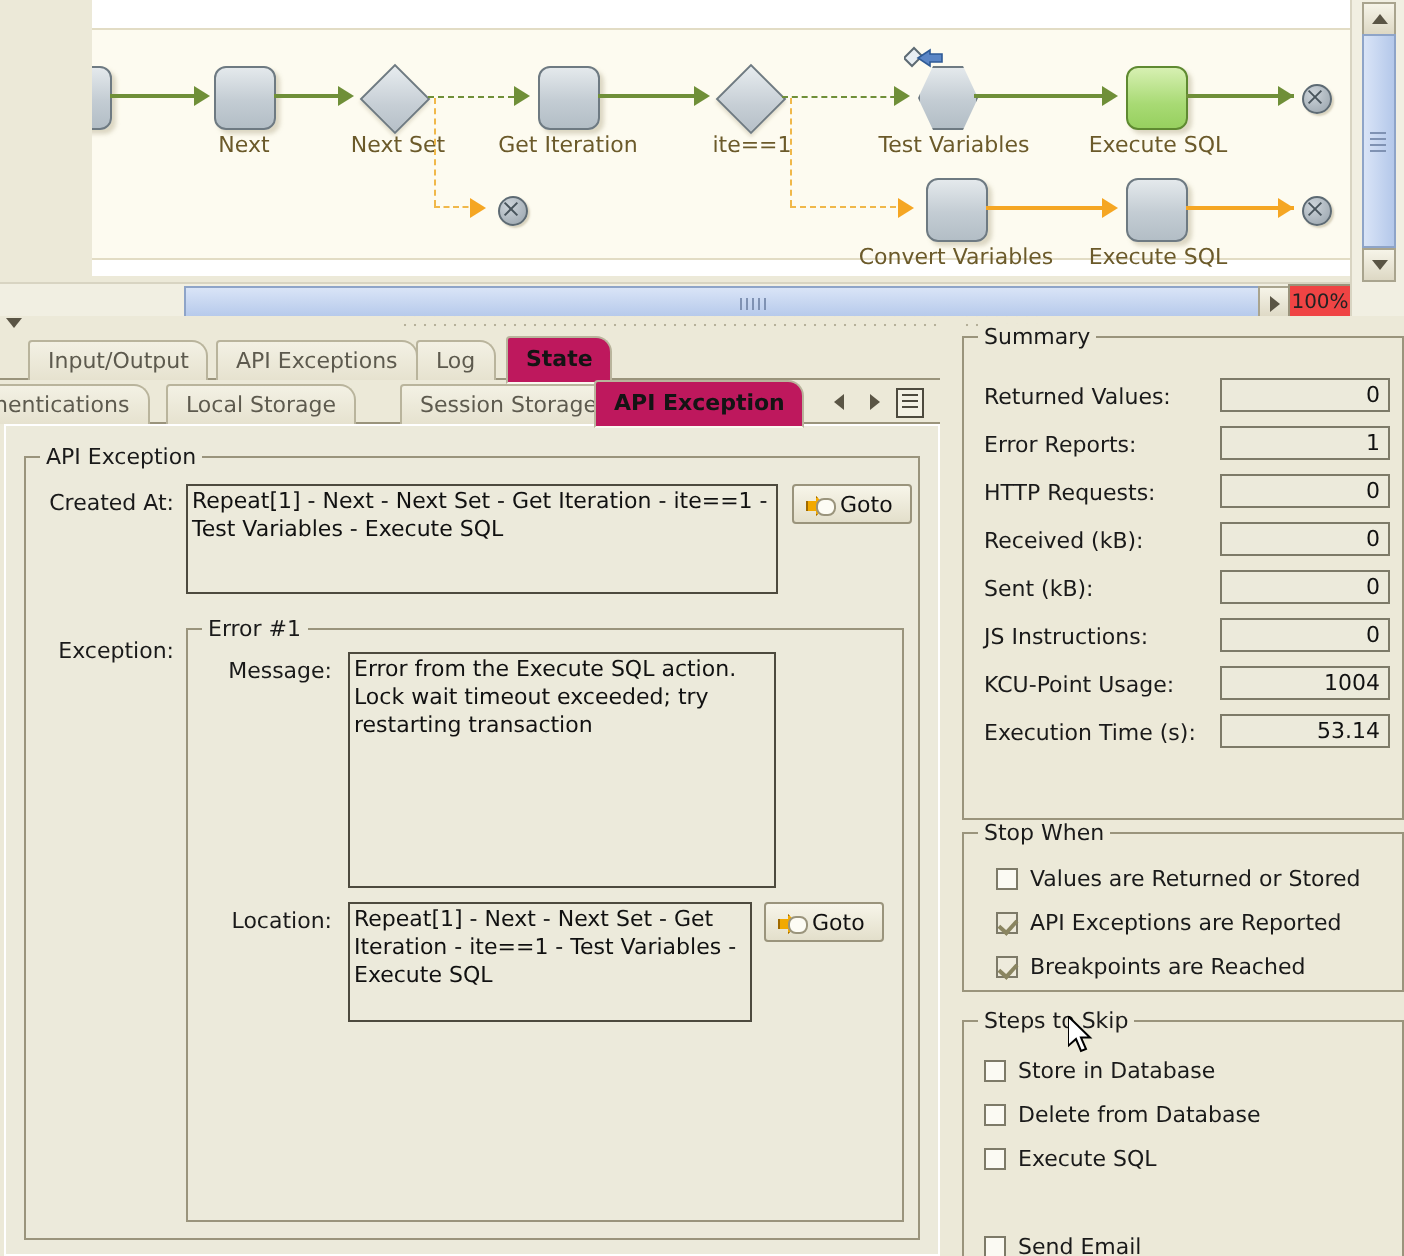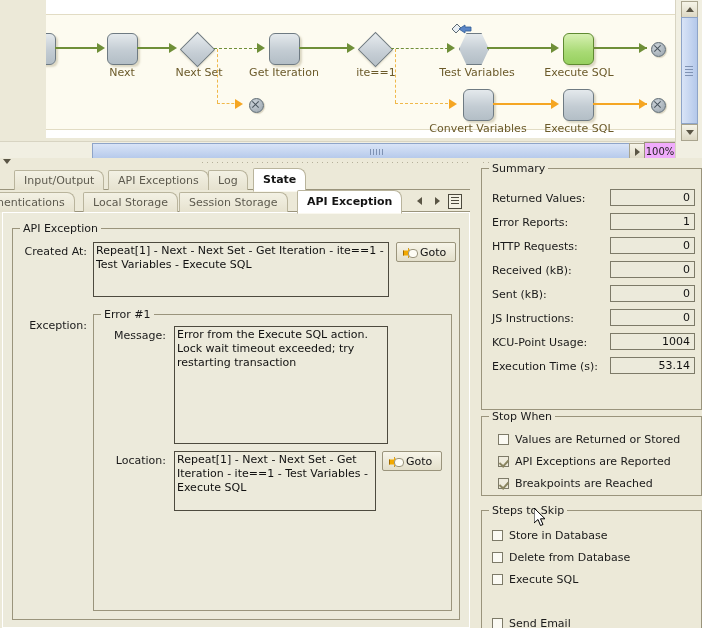--- a/index.html
+++ b/index.html
@@ -81,21 +81,21 @@
   }
   #hscroll-grip{position:absolute;left:50%;top:5px;width:14px;height:6px;
     background:repeating-linear-gradient(90deg,#7f92b3 0 1px,transparent 1px 3px);}
   #hscroll-right{
     position:absolute;right:30px;top:1px;width:15px;height:15px;
     background:linear-gradient(180deg,#f6f4e8,#ddd8c4);border:1px solid #a9a48e;
     display:flex;align-items:center;justify-content:center;
   }
   #zoom-box{
     position:absolute;right:0;top:0;width:30px;height:17px;
-    background:#f0abfc;border:1px solid #9a947c;
+    background:#ef4444;border:1px solid #9a947c;
     font-size:10px;display:flex;align-items:center;justify-content:center;
     color:#222;
   }
   
   #vscroll{
     position:absolute;right:0;top:0;width:26px;height:158px;background:#f1efe2;
     border-left:1px solid #d8d4c2;
   }
   .vbtn{
     position:absolute;left:5px;width:15px;height:15px;
@@ -128,21 +128,21 @@
     position:absolute;left:0;bottom:0;width:470px;height:1px;background:#9a947c;
   }
   .tab{
     position:absolute;top:2px;height:19px;line-height:19px;
     padding:0 9px;font-size:11px;color:#5d5a4e;
     background:linear-gradient(180deg,#f3f1e4,#e6e2cf);
     border:1px solid #b9b49c;border-bottom:none;
     border-radius:2px 8px 0 0;white-space:nowrap;cursor:default;
   }
   .tab.active{
-    background:#ffffff;color:#141414;font-weight:bold;top:0;height:22px;line-height:22px;
+    background:#be185d;color:#141414;font-weight:bold;top:0;height:22px;line-height:22px;
     border-bottom:1px solid #faf8ef;z-index:3;
   }
   .tabnav{position:absolute;top:4px;width:14px;height:14px;display:flex;align-items:center;justify-content:center;}
   .listicon{position:absolute;top:4px;width:12px;height:13px;border:1px solid #4d4a3e;background:#f3f1e4;}
   .listicon i{display:block;height:1px;background:#4d4a3e;margin:2px 2px 0 2px;}
 
   
   #content{
     position:absolute;left:2px;top:54px;width:466px;height:414px;
     background:#eceadb;border:1px solid #ffffff;
@@ -314,21 +314,21 @@
     <div class="tab" style="left:14px;">Input/Output</div>
     <div class="tab" style="left:108px;">API Exceptions</div>
     <div class="tab" style="left:208px;">Log</div>
     <div class="tab active" style="left:253px;">State</div>
   </div>
 
   <div id="tabrow2">
     <div class="tabstrip-base"></div>
     <div class="tab" style="left:-13px;">hentications</div>
     <div class="tab" style="left:83px;">Local Storage</div>
-    <div class="tab" style="left:179px;">Session Storage</div>
+    <div class="tab" style="left:200px;">Session Storage</div>
     <div class="tab active" style="left:297px;">API Exception</div>
     <div class="tabnav" style="left:412px;">
       <div class="tri tri-left"></div>
     </div>
     <div class="tabnav" style="left:430px;">
       <div class="tri tri-right"></div>
     </div>
     <div class="listicon" style="left:448px;">
       <i></i>
         <i></i>

